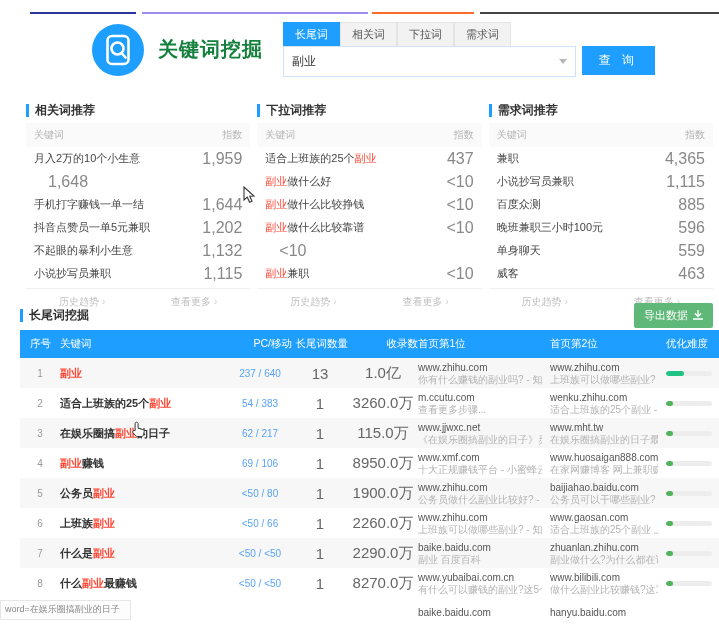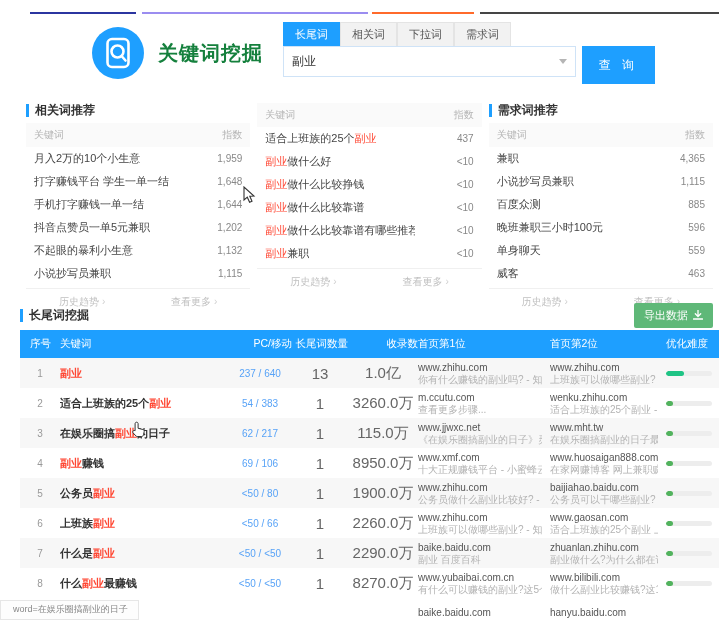--- a/index.html
+++ b/index.html
@@ -24,33 +24,33 @@
   .tabs { display:flex; }
   .tab { font-size:11px; color:#555; background:#f2f2f2; border:1px solid #e4e4e4; border-bottom:none;
          padding:4px 11px; cursor:pointer; white-space:nowrap; }
   .tab.active { background:#1e9fff; color:#fff; border-color:#1e9fff; }
   .search-row { display:flex; }
   .search-input { width:296px; height:31px; border:1px solid #cfe3f7; background:#fff; display:flex;
                   align-items:center; padding:0 8px; font-size:12px; color:#333; }
   .search-input .value { flex:1; }
   .caret { width:0; height:0; border-left:4px solid transparent; border-right:4px solid transparent;
            border-top:5px solid #b5b5b5; }
-  .query-btn { width:74px; height:38px; margin-left:6px; background:#1e9fff; color:#fff; border:none;
+  .query-btn { width:74px; height:29px; margin-left:6px; background:#1e9fff; color:#fff; border:none;
                font-size:12px; letter-spacing:4px; cursor:pointer; font-family:inherit; }
 
   
   .panels { position:absolute; top:100px; left:26px; width:687px;
             display:grid; grid-template-columns:1fr 1fr 1fr; column-gap:7px; }
   .panel-title { display:flex; align-items:center; font-size:12px; font-weight:700; color:#333; height:20px; }
   .tmark { display:inline-block; width:3px; height:13px; background:#1e9fff; margin-right:6px; }
   .phead { display:flex; justify-content:space-between; background:#fafafa; color:#b5b5b5;
            font-size:10px; padding:5px 8px; margin-top:3px; }
   .prow { display:flex; justify-content:space-between; align-items:center; height:23px; padding:0 8px; cursor:pointer; }
   .pkw { font-size:11px; color:#444; white-space:nowrap; overflow:hidden; max-width:150px; }
-  .pidx { font-size:10px; color:#888; margin-left:14px; }
+  .pidx { font-size:16px; color:#888; margin-left:14px; }
   .red { color:#ff4632; }
   .pfoot { border-top:1px solid #f0f0f0; display:flex; margin-top:3px; }
   .plink { flex:1; text-align:center; font-size:10px; color:#c0c0c0; padding:6px 0; cursor:pointer; white-space:nowrap; }
   .chev { margin-left:3px; color:#d0d0d0; }
 
   
   .longtail { position:absolute; top:300px; left:20px; width:699px; }
   .lt-bar { height:30px; display:flex; align-items:center; justify-content:space-between; padding-right:6px; }
   .lt-title { display:flex; align-items:center; font-size:12px; font-weight:700; color:#333; }
   .export-btn { display:flex; align-items:center; gap:5px; background:#5fb878; color:#fff; border:none;
@@ -70,21 +70,21 @@
   .domain { font-size:10px; color:#555; line-height:12px; white-space:nowrap; overflow:hidden; }
   .desc { font-size:10px; color:#b3b3b3; line-height:11px; white-space:nowrap; overflow:hidden; }
   .c-bar { display:flex; align-items:center; }
   .track { width:46px; height:5px; background:#ededed; border-radius:3px; overflow:hidden; display:inline-block; }
   .fill { display:block; height:5px; border-radius:3px; }
   .lt-partial { height:24px; overflow:hidden; }
   .lt-partial .domain { align-self:flex-start; padding-top:6px; }
 
   
   .statusbar { position:absolute; left:0; top:600px; background:#fdfdfd; border:1px solid #e6e6e6;
-               font-size:9px; color:#888; padding:2px 10px 3px 12px; white-space:nowrap; z-index:5; }
+               font-size:9px; color:#888; padding:2px 10px 3px 4px; white-space:nowrap; z-index:5; }
   .cursor { position:absolute; z-index:9; pointer-events:none; }
   .cursor-arrow { left:243px; top:186px; }
   .cursor-hand { left:132px; top:421px; }
 </style>
 </head>
 <body>
 
 <div class="page">
 
   <div class="top-stripe">
@@ -137,21 +137,20 @@
         <span>指数</span>
       </div>
       <div class="prows">
 
           <div class="prow">
             <span class="pkw"><span>月入2万的10个小生意</span><span class="red"></span><span></span></span>
             <span class="pidx">1,959</span>
           </div>
 
           <div class="prow">
-            <span class="pkw"><span>打字赚钱平台 学生一单一结</span><span class="red"></span><span></span></span>
             <span class="pidx">1,648</span>
           </div>
 
           <div class="prow">
             <span class="pkw"><span>手机打字赚钱一单一结</span><span class="red"></span><span></span></span>
             <span class="pidx">1,644</span>
           </div>
 
           <div class="prow">
             <span class="pkw"><span>抖音点赞员一单5元兼职</span><span class="red"></span><span></span></span>
@@ -168,20 +167,24 @@
             <span class="pidx">1,115</span>
           </div>
         </div>
       <div class="pfoot">
         <span class="plink"><span>历史趋势</span><span class="chev">›</span></span>
         <span class="plink"><span>查看更多</span><span class="chev">›</span></span>
       </div>
     </div>
 
     <div class="panel">
+      <div class="panel-title">
+        <i class="tmark"></i>
+        <span>下拉词推荐</span>
+      </div>
       <div class="phead">
         <span>关键词</span>
         <span>指数</span>
       </div>
       <div class="prows">
 
           <div class="prow">
             <span class="pkw"><span>适合上班族的25个</span><span class="red">副业</span><span></span></span>
             <span class="pidx">437</span>
           </div>
@@ -195,21 +198,20 @@
             <span class="pkw"><span></span><span class="red">副业</span><span>做什么比较挣钱</span></span>
             <span class="pidx">&lt;10</span>
           </div>
 
           <div class="prow">
             <span class="pkw"><span></span><span class="red">副业</span><span>做什么比较靠谱</span></span>
             <span class="pidx">&lt;10</span>
           </div>
 
           <div class="prow">
-            <span class="pkw"><span></span><span class="red">副业</span><span>做什么比较靠谱有哪些推荐</span></span>
             <span class="pidx">&lt;10</span>
           </div>
 
           <div class="prow">
             <span class="pkw"><span></span><span class="red">副业</span><span>兼职</span></span>
             <span class="pidx">&lt;10</span>
           </div>
         </div>
       <div class="pfoot">
         <span class="plink"><span>历史趋势</span><span class="chev">›</span></span>

